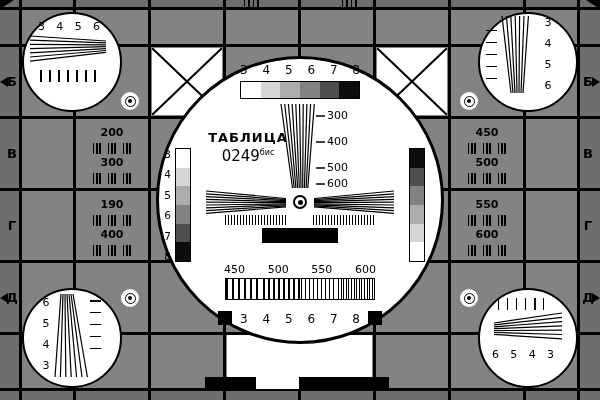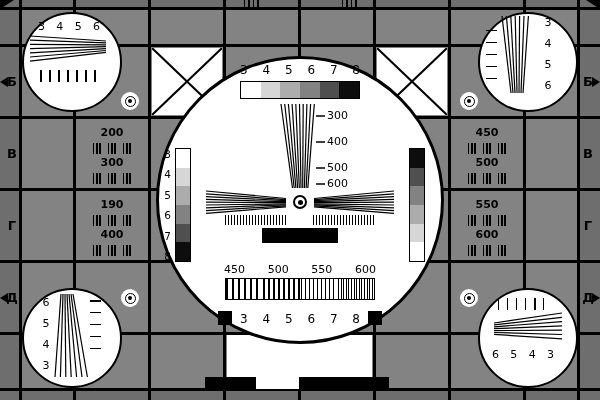--- a/index.html
+++ b/index.html
@@ -227,20 +227,26 @@
     <line x1="158" y1="148.8" x2="238" y2="151.8" stroke="#000" stroke-width="1.2"></line>
     <line x1="158" y1="149.9" x2="238" y2="154.6" stroke="#000" stroke-width="1.2"></line>
     <line x1="158" y1="150.9" x2="238" y2="157.4" stroke="#000" stroke-width="1.2"></line>
   </svg>
 
   <span class="abs" style="left:327px;top:109px;font-size:11px">300</span>
   <span class="abs" style="left:327px;top:135px;font-size:11px">400</span>
   <span class="abs" style="left:327px;top:161px;font-size:11px">500</span>
   <span class="abs" style="left:327px;top:177px;font-size:11px">600</span>
 
+  <div class="abs" style="left:208px;top:130px;width:80px;text-align:center">
+    <div style="font-size:13px;font-weight:700;letter-spacing:1px">ТАБЛИЦА</div>
+    <div style="font-size:15px;margin-top:2px">
+      <span>0249</span><sup style="font-size:8px">бис</sup>
+    </div>
+  </div>
 
   <div class="abs col" style="left:161px;top:148px;width:13px;height:114px;font-size:10.5px">
     <span>3</span>
     <span>4</span>
     <span>5</span>
     <span>6</span>
     <span>7</span>
     <span>8</span>
   </div>
   <div class="abs vsteps" style="left:175px;top:148px;width:16px;height:114px">

